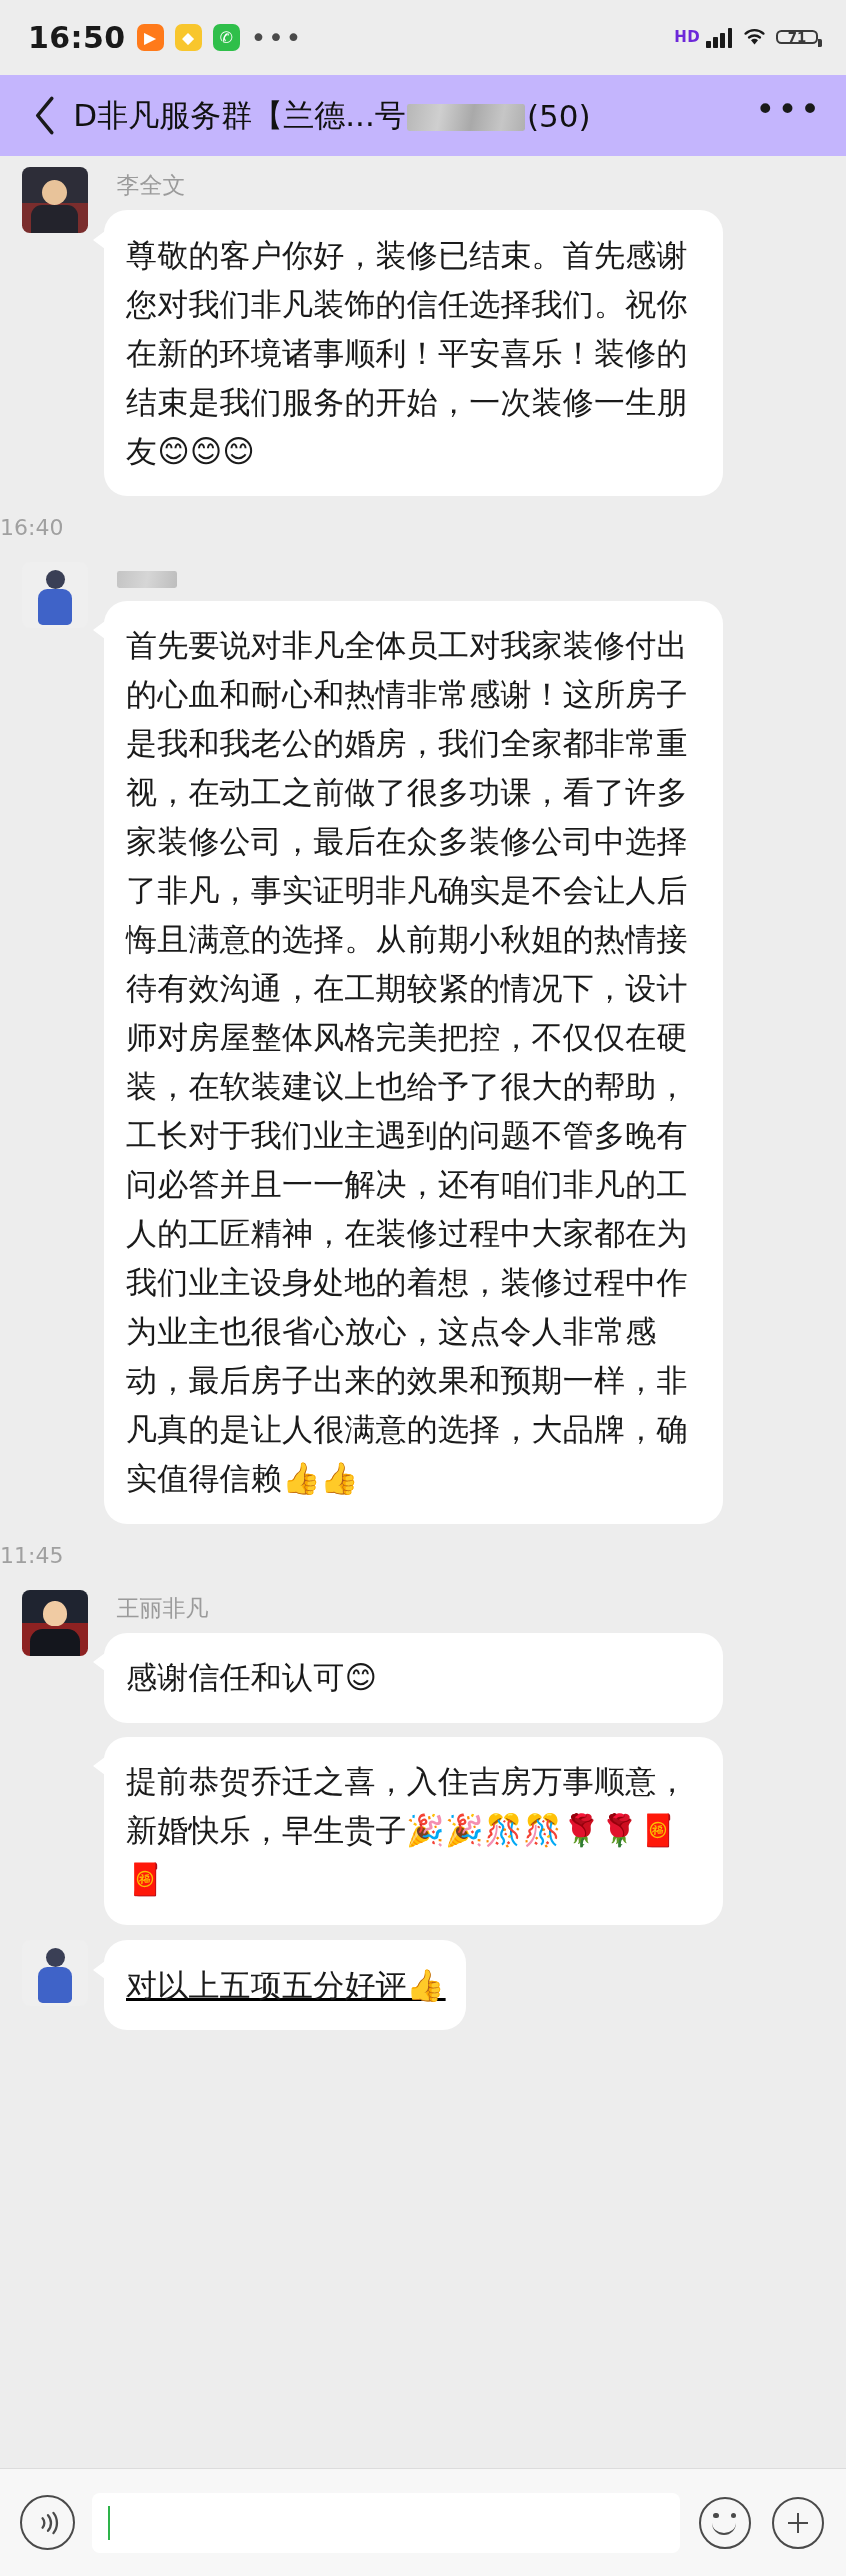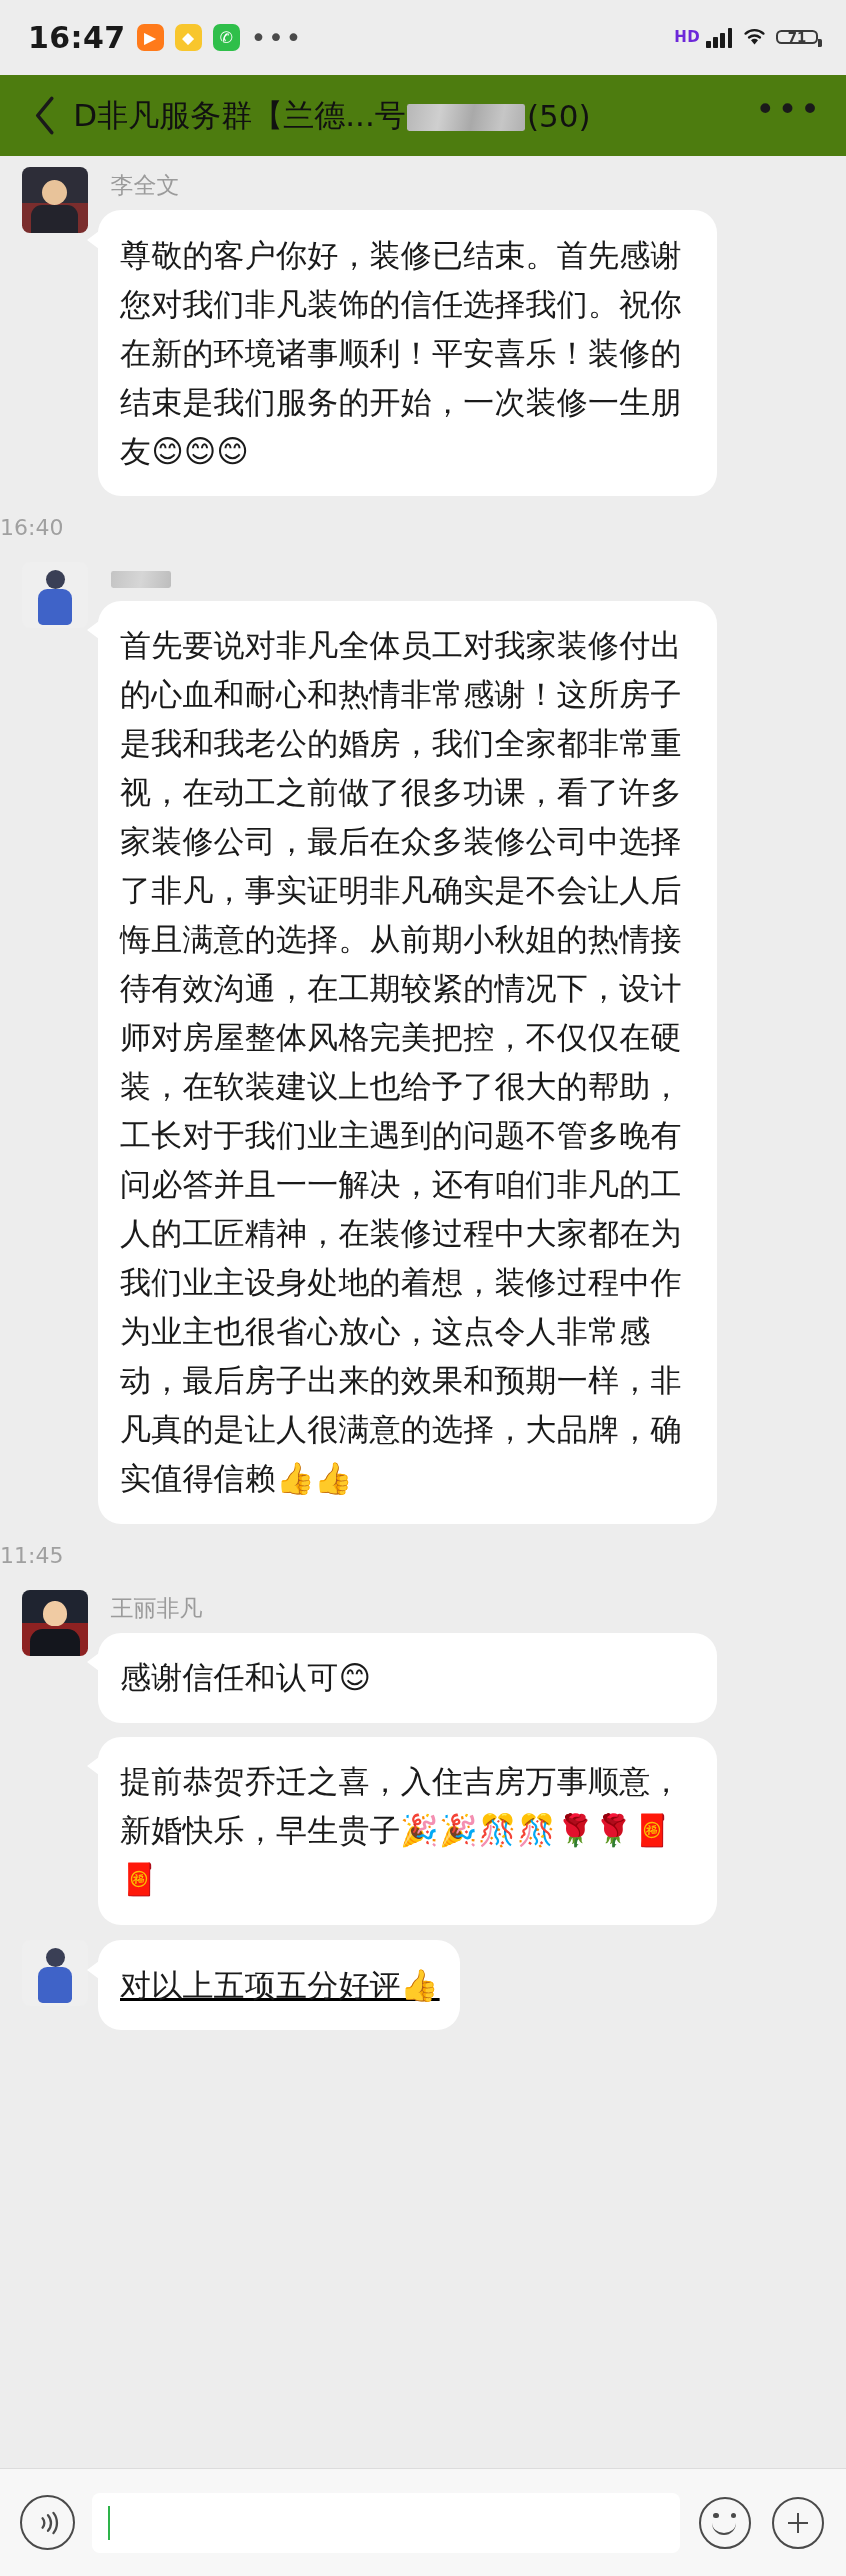--- a/index.html
+++ b/index.html
@@ -114,21 +114,21 @@
   .battery span {
     font-size: 13.3px;
     color: #3a3a3a;
     font-weight: 600;
   }
 
   
   .titlebar {
     height: 81px;
     flex: 0 0 81px;
-    background: #4d7c0f;
+    background: #c4b5fd;
     display: flex;
     align-items: center;
     padding: 0 23.5px;
     gap: 7.8px;
   }
   .back-btn {
     width: 42px;
     height: 47px;
     display: flex;
     align-items: center;
@@ -237,21 +237,21 @@
     content:"";
     position:absolute;
     left:7.8px; bottom:0;
     width:50px; height:27px;
     background:#14161d;
     border-radius:12.5px 12.5px 0 0;
   }
   .msg-col {
     display: flex;
     flex-direction: column;
-    margin-left: 10px;
+    margin-left: 16px;
     max-width: 650px;
   }
   .sender {
     font-size: 23px;
     color: #9b9b9b;
     margin: 3.1px 0 9.4px 12.5px;
   }
   .sender-redact {
     display: inline-block;
     width: 60px;
@@ -378,21 +378,21 @@
     width: 2.4px; height: 20.4px;
   }
 </style>
 </head>
 <body>
 
 <div class="screen">
 
   <div class="statusbar">
     <div class="sb-left">
-      <span class="sb-time">16:47</span>
+      <span class="sb-time">16:50</span>
       <span class="sb-app play">▶</span>
       <span class="sb-app yellow">◆</span>
       <span class="sb-app green">✆</span>
       <span class="sb-dots">•••</span>
     </div>
     <div class="sb-right">
       <span class="hd-label">HD</span>
       <span class="bars">
           <i></i>
           <i></i>

